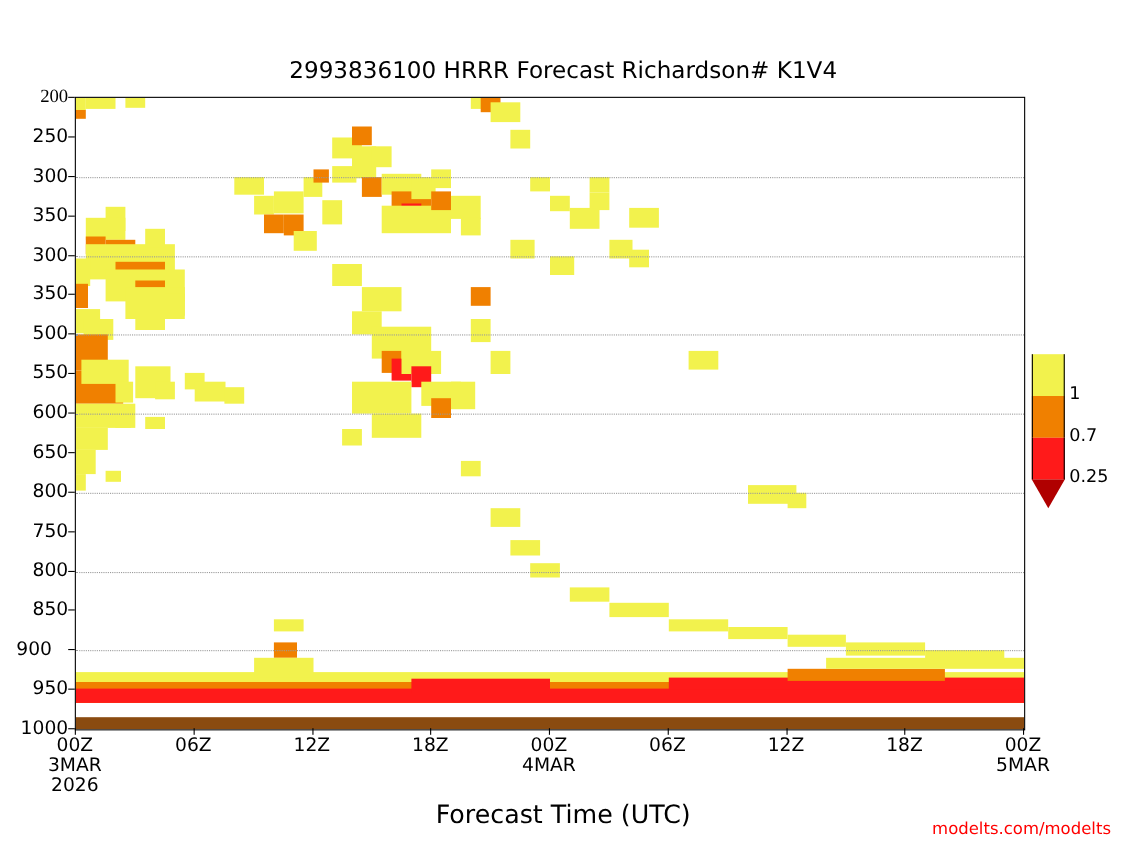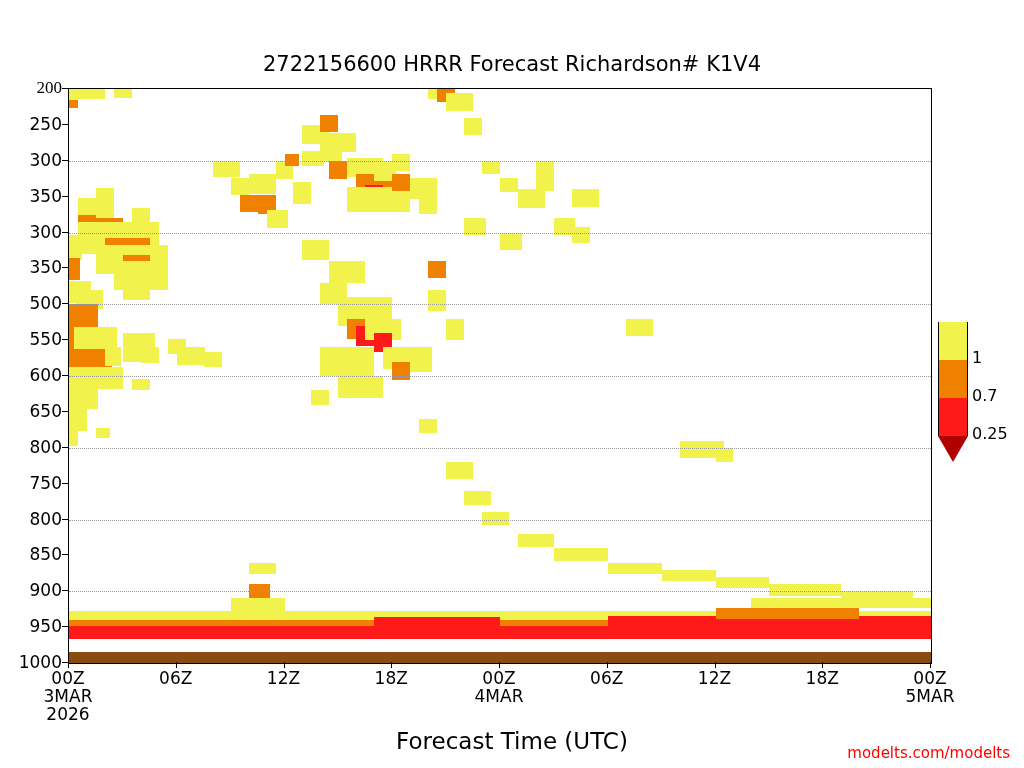--- a/index.html
+++ b/index.html
@@ -19,21 +19,21 @@
   .legbox{position:absolute;left:0;width:30px;}
   .leglabel{position:absolute;left:34px;font-size:16px;color:#000;transform:translateY(-50%);}
   .tri-top{position:absolute;left:0;top:0;width:0;height:0;border-left:15px solid transparent;border-right:15px solid transparent;}
   .tri-bot{position:absolute;left:0;bottom:0;width:0;height:0;border-left:15px solid transparent;border-right:15px solid transparent;}
 </style>
 </head>
 <body>
 
 <div id="stage">
 
-  <div class="ttl">2722156600 HRRR Forecast Richardson# K1V4</div>
+  <div class="ttl">2993836100 HRRR Forecast Richardson# K1V4</div>
 
   <div class="plot" id="plot">
       <div class="cell" style="left: 0px; top: 563.237px; width: 862px; height: 10.7625px; background: rgb(138, 75, 16);"></div>
       <div class="cell" style="left: 0px; top: 522.34px; width: 862px; height: 27.265px; background: rgb(242, 242, 77);"></div>
       <div class="cell" style="left: 0px; top: 530.95px; width: 862px; height: 18.655px; background: rgb(240, 128, 0);"></div>
       <div class="cell" style="left: 0px; top: 536.69px; width: 862px; height: 12.915px; background: rgb(255, 26, 26);"></div>
       <div class="cell" style="left: 0px; top: 551.04px; width: 862px; height: 10.045px; background: rgb(255, 255, 255);"></div>
       <div class="cell" style="left: 305.292px; top: 528.08px; width: 125.708px; height: 12.915px; background: rgb(255, 26, 26);"></div>
       <div class="cell" style="left: 538.75px; top: 526.645px; width: 323.25px; height: 11.48px; background: rgb(255, 26, 26);"></div>
       <div class="cell" style="left: 646.5px; top: 519.47px; width: 143.667px; height: 10.045px; background: rgb(240, 128, 0);"></div>
@@ -178,21 +178,21 @@
       <div class="ytick" style="left: 0px; top: 410.875px;">650</div>
       <div class="ytickmark" style="left: 62px; top: 410.875px; position: absolute;"></div>
       <div class="ytick" style="left: 0px; top: 446.75px;">800</div>
       <div class="ytickmark" style="left: 62px; top: 446.75px; position: absolute;"></div>
       <div class="ytick" style="left: 0px; top: 482.625px;">750</div>
       <div class="ytickmark" style="left: 62px; top: 482.625px; position: absolute;"></div>
       <div class="ytick" style="left: 0px; top: 518.5px;">800</div>
       <div class="ytickmark" style="left: 62px; top: 518.5px; position: absolute;"></div>
       <div class="ytick" style="left: 0px; top: 554.375px;">850</div>
       <div class="ytickmark" style="left: 62px; top: 554.375px; position: absolute;"></div>
-      <div class="ytick" style="left: 0px; top: 590.25px;">900</div>
+      <div class="ytick" style="left: 0px; top: 590.25px; text-align: center;">900</div>
       <div class="ytickmark" style="left: 62px; top: 590.25px; position: absolute;"></div>
       <div class="ytick" style="left: 0px; top: 626.125px;">950</div>
       <div class="ytickmark" style="left: 62px; top: 626.125px; position: absolute;"></div>
       <div class="ytick" style="left: 0px; top: 662px;">1000</div>
       <div class="ytickmark" style="left: 62px; top: 662px; position: absolute;"></div>
       <div class="xtick" style="left: 68px; top: 670px;">00Z
 3MAR
 2026</div>
       <div class="xtickmark" style="position: absolute; left: 68px; top: 662px; height: 6px;"></div>
       <div class="xtick" style="left: 175.75px; top: 670px;">06Z</div>

